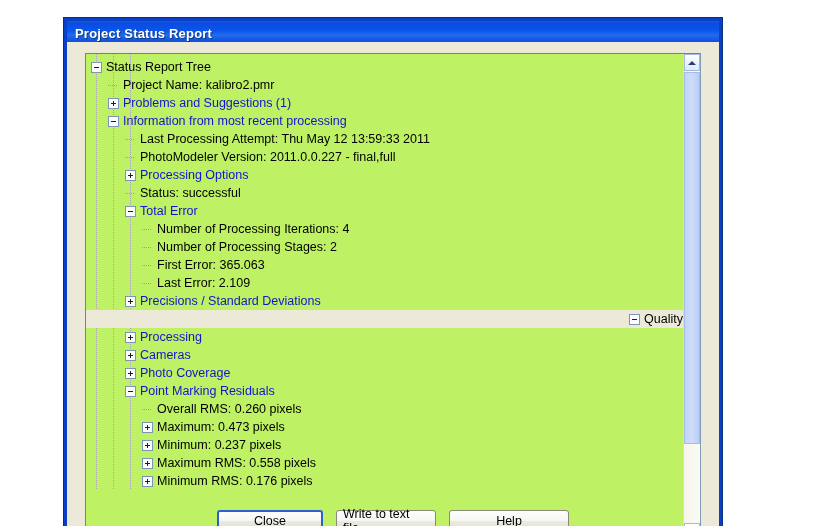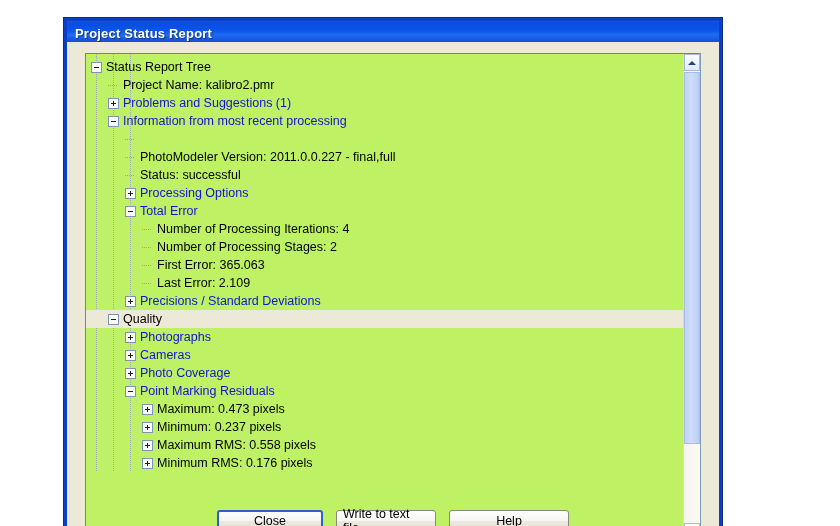--- a/index.html
+++ b/index.html
@@ -61,21 +61,21 @@
 
   .row{
     position:relative;
     height:18px;
     display:flex;
     align-items:center;
     white-space:nowrap;
     font-size:12.5px;
     color:#000000;
   }
-  .row.selected{background:#ece9d8;}
+  .row.selected{background:#ece9d8;justify-content:flex-end;}
   .row .label{
     padding-left:3px;
     line-height:18px;
   }
   .row.link .label{color:#1414cc;}
 
   
   .ind{display:inline-block;height:18px;flex:0 0 auto;}
 
   
@@ -204,35 +204,36 @@
                 <span class="label">Problems and Suggestions (1)</span>
               </div>
               <div class="row link">
                 <span class="ind" style="width: 22px;"></span>
                 <span class="exp minus"></span>
                 <span class="label">Information from most recent processing</span>
               </div>
               <div class="row">
                 <span class="ind" style="width: 39px;"></span>
                 <span class="leafmark"></span>
+                <span class="label">Last Processing Attempt: Thu May 12 13:59:33 2011</span>
               </div>
               <div class="row">
                 <span class="ind" style="width: 39px;"></span>
                 <span class="leafmark"></span>
                 <span class="label">PhotoModeler Version: 2011.0.0.227 - final,full</span>
               </div>
+              <div class="row link">
+                <span class="ind" style="width: 39px;"></span>
+                <span class="exp plus"></span>
+                <span class="label">Processing Options</span>
+              </div>
               <div class="row">
                 <span class="ind" style="width: 39px;"></span>
                 <span class="leafmark"></span>
                 <span class="label">Status: successful</span>
-              </div>
-              <div class="row link">
-                <span class="ind" style="width: 39px;"></span>
-                <span class="exp plus"></span>
-                <span class="label">Processing Options</span>
               </div>
               <div class="row link">
                 <span class="ind" style="width: 39px;"></span>
                 <span class="exp minus"></span>
                 <span class="label">Total Error</span>
               </div>
               <div class="row">
                 <span class="ind" style="width: 56px;"></span>
                 <span class="leafmark"></span>
                 <span class="label">Number of Processing Iterations: 4</span>
@@ -258,36 +259,41 @@
                 <span class="label">Precisions / Standard Deviations</span>
               </div>
               <div class="row selected">
                 <span class="ind" style="width: 22px;"></span>
                 <span class="exp minus"></span>
                 <span class="label">Quality</span>
               </div>
               <div class="row link">
                 <span class="ind" style="width: 39px;"></span>
                 <span class="exp plus"></span>
-                <span class="label">Photographs</span>
+                <span class="label">Processing</span>
               </div>
               <div class="row link">
                 <span class="ind" style="width: 39px;"></span>
                 <span class="exp plus"></span>
                 <span class="label">Cameras</span>
               </div>
               <div class="row link">
                 <span class="ind" style="width: 39px;"></span>
                 <span class="exp plus"></span>
                 <span class="label">Photo Coverage</span>
               </div>
               <div class="row link">
                 <span class="ind" style="width: 39px;"></span>
                 <span class="exp minus"></span>
                 <span class="label">Point Marking Residuals</span>
+              </div>
+              <div class="row">
+                <span class="ind" style="width: 56px;"></span>
+                <span class="leafmark"></span>
+                <span class="label">Overall RMS: 0.260 pixels</span>
               </div>
               <div class="row">
                 <span class="ind" style="width: 56px;"></span>
                 <span class="exp plus"></span>
                 <span class="label">Maximum: 0.473 pixels</span>
               </div>
               <div class="row">
                 <span class="ind" style="width: 56px;"></span>
                 <span class="exp plus"></span>
                 <span class="label">Minimum: 0.237 pixels</span>

